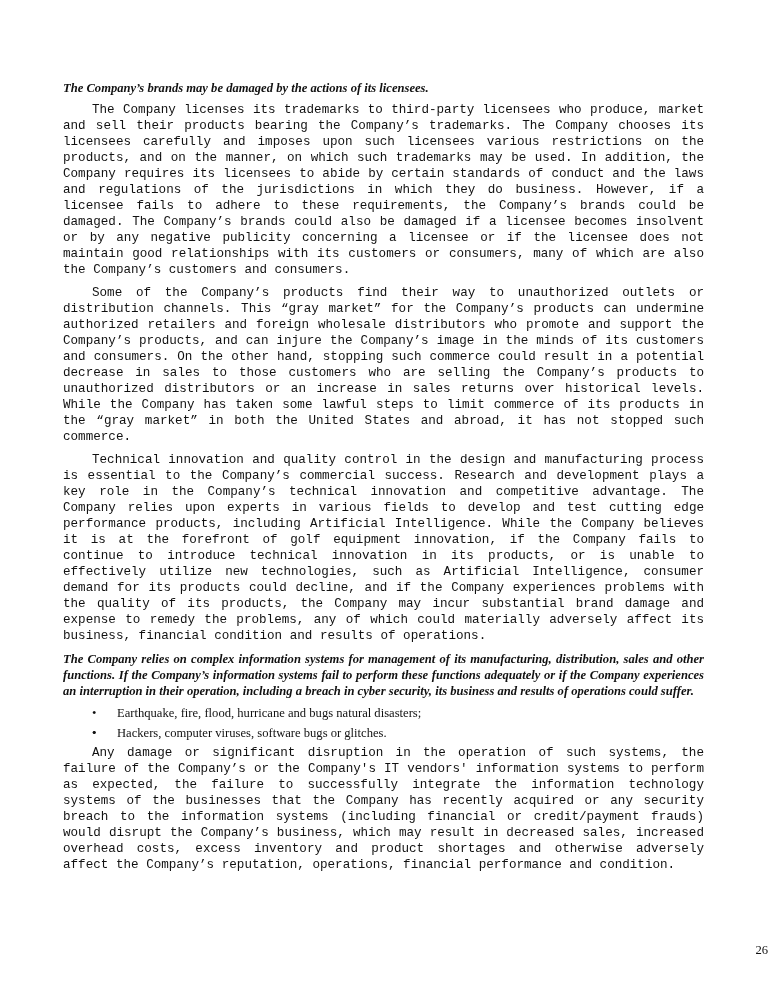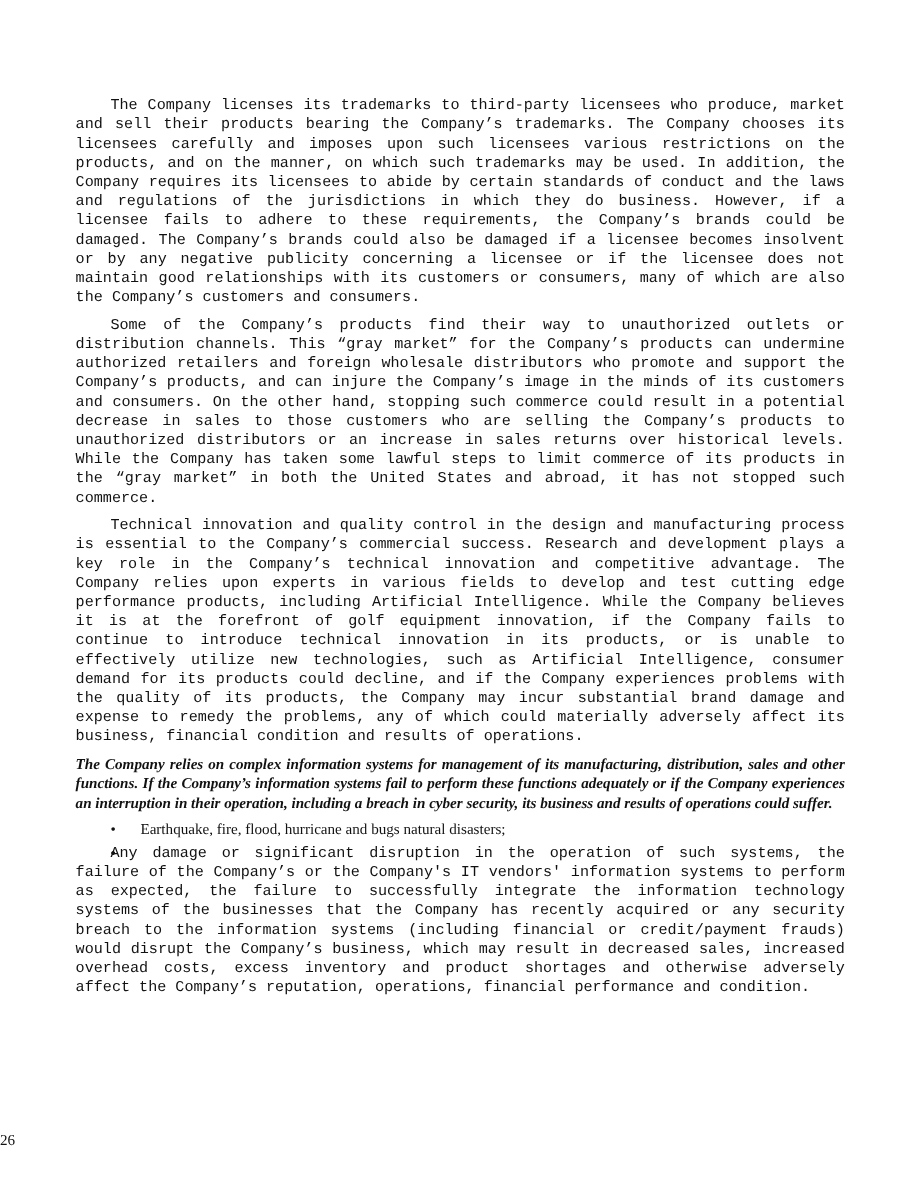--- a/index.html
+++ b/index.html
@@ -14,30 +14,31 @@
     margin: 0 0 6px 0;
   }
   .para {
     text-align: justify; text-indent: 29px; margin: 0 0 6px 0; font-family: Liberation Mono, monospace;
   }
   .section { margin-bottom: 7px; }
   .bullets { list-style: none; margin: 0 0 4px 0; padding: 0; }
   .bullets li { position: relative; padding-left: 54px; margin-bottom: 4px; }
   .bullet-mark { position: absolute; left: 29px; top: 0; }
   .page-number {
-    position: absolute; top: 943px; left: 0; width: 768px; text-align: left;
+    position: absolute; top: 943px; left: 0; width: 768px; text-align: right;
     font-family: "Liberation Serif", "DejaVu Serif", serif; font-size: 12.6px; color: #111111;
   }
 </style>
 </head>
 <body>
 
 <div class="page">
 
   <div class="section">
+    <p class="heading">The Company’s brands may be damaged by the actions of its licensees.</p>
     <p class="para">The Company licenses its trademarks to third-party licensees who produce, market and sell their products bearing the Company’s trademarks. The Company chooses its licensees carefully and imposes upon such licensees various restrictions on the products, and on the manner, on which such trademarks may be used. In addition, the Company requires its licensees to abide by certain standards of conduct and the laws and regulations of the jurisdictions in which they do business. However, if a licensee fails to adhere to these requirements, the Company’s brands could be damaged. The Company’s brands could also be damaged if a licensee becomes insolvent or by any negative publicity concerning a licensee or if the licensee does not maintain good relationships with its customers or consumers, many of which are also the Company’s customers and consumers.</p>
   </div>
 
   <div class="section">
     <p class="para">Some of the Company’s products find their way to unauthorized outlets or distribution channels. This “gray market” for the Company’s products can undermine authorized retailers and foreign wholesale distributors who promote and support the Company’s products, and can injure the Company’s image in the minds of its customers and consumers. On the other hand, stopping such commerce could result in a potential decrease in sales to those customers who are selling the Company’s products to unauthorized distributors or an increase in sales returns over historical levels. While the Company has taken some lawful steps to limit commerce of its products in the “gray market” in both the United States and abroad, it has not stopped such commerce.</p>
   </div>
 
   <div class="section">
     <p class="para">Technical innovation and quality control in the design and manufacturing process is essential to the Company’s commercial success.  Research and development plays a key role in the Company’s technical innovation and competitive advantage. The Company relies upon experts in various fields to develop and test cutting edge performance products, including Artificial Intelligence. While the Company believes it is at the forefront of golf equipment innovation, if the Company fails to continue to introduce technical innovation in its products, or is unable to effectively utilize new technologies, such as Artificial Intelligence, consumer demand for its products could decline, and if the Company experiences problems with the quality of its products, the Company may incur substantial brand damage and expense to remedy the problems, any of which could materially adversely affect its business, financial condition and results of operations.</p>
   </div>
@@ -47,20 +48,21 @@
     <ul class="bullets">
       <li>
         <span class="bullet-mark">•</span>
         <span>Earthquake, fire, flood, hurricane and bugs natural disasters;</span>
       </li>
       <li>
         <span class="bullet-mark">•</span>
       </li>
       <li>
         <span class="bullet-mark">•</span>
+        <span>Hackers, computer viruses, software bugs or glitches.</span>
       </li>
     </ul>
     <p class="para">Any damage or significant disruption in the operation of such systems, the failure of the Company’s or the Company's IT vendors' information systems to perform as expected, the failure to successfully integrate the information technology systems of the businesses that the Company has recently acquired or any security breach to the information systems (including financial or credit/payment frauds) would disrupt the Company’s business, which may result in decreased sales, increased overhead costs, excess inventory and product shortages and otherwise adversely affect the Company’s reputation, operations, financial performance and condition.</p>
   </div>
 
 </div>
 
 <div class="page-number">26</div>
 
 </body></html>

